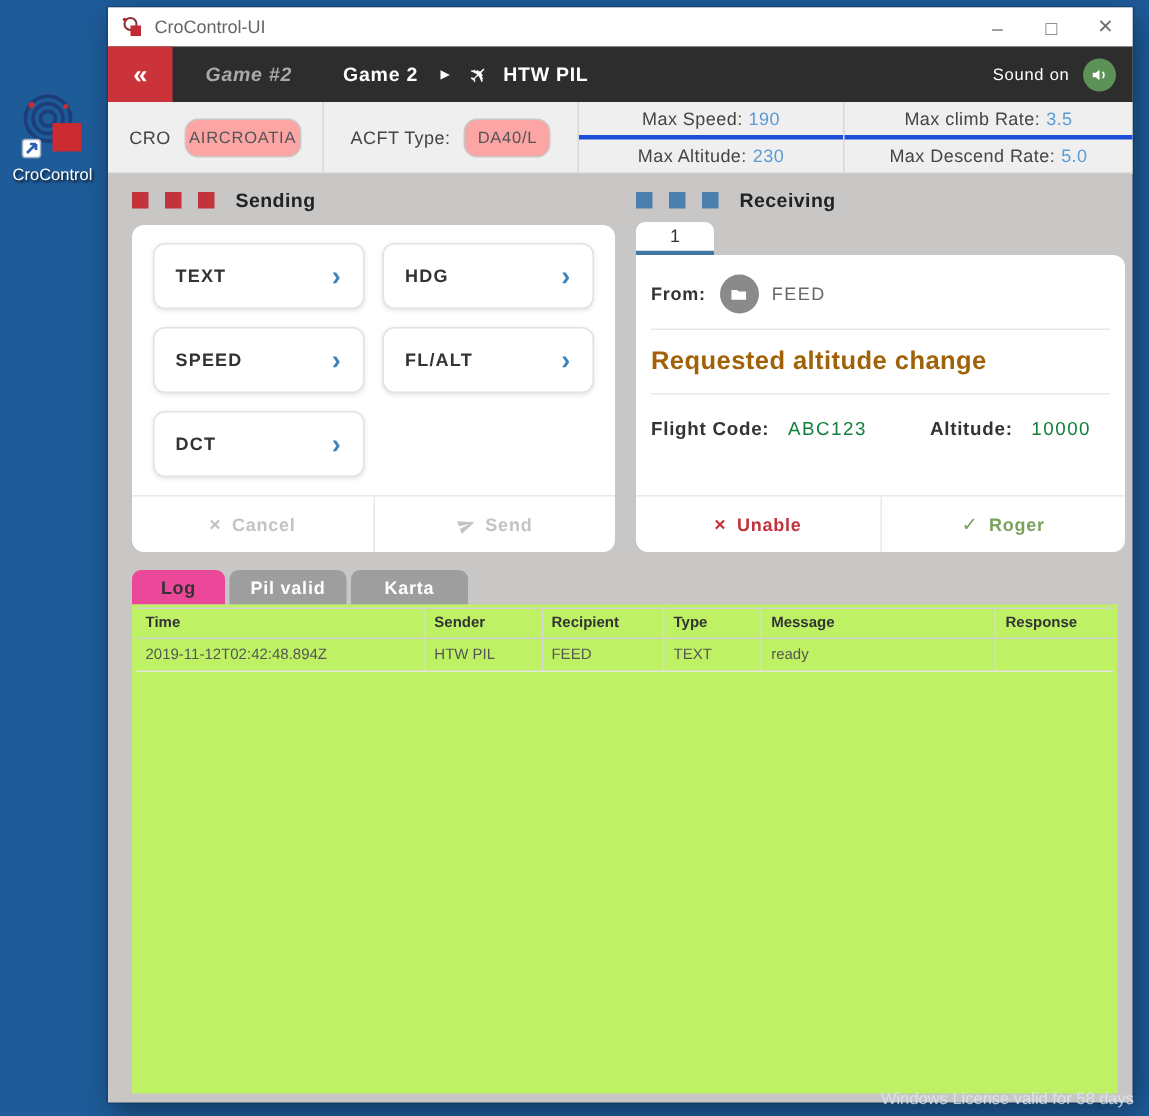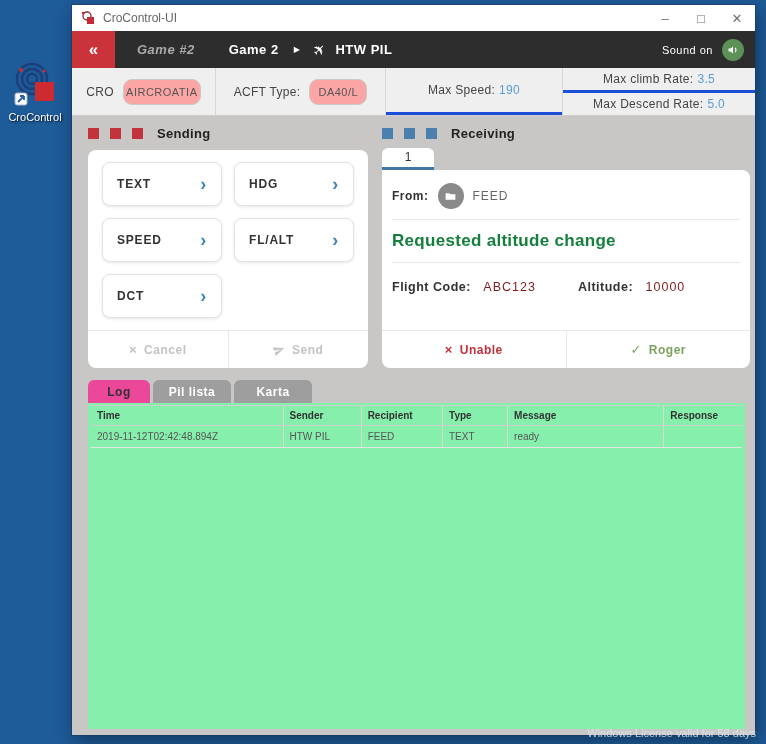--- a/index.html
+++ b/index.html
@@ -58,21 +58,21 @@
   .info-input.wide { width:78px; }
   .info-input.narrow { width:58px; }
   .stack { flex-direction:column; gap:0; align-items:stretch; }
   .stack .row { flex:1; display:flex; align-items:center; justify-content:center; gap:4px; }
   .stack .row:first-child { border-bottom:3px solid #1d4ed8; }
   .info-value { font-size:12px; color:#5b9bd5; letter-spacing:.3px; }
 
   
   .main-area { height:260px; display:flex; gap:14px; padding:6px 5px 0 16px; flex:0 0 auto; }
   .panel { display:flex; flex-direction:column; }
-  .panel.sending { width:280px; }
+  .panel.sending { width:322px; }
   .panel.receiving { flex:1; }
   .panel-header { height:22px; display:flex; align-items:center; gap:11px; flex:0 0 auto; }
   .sq { width:11px; height:11px; }
   .sq.red { background:#c2333c; }
   .sq.blue { background:#4a7fae; }
   .panel-title { font-size:13px; font-weight:bold; color:#222; margin-left:3px; letter-spacing:.3px; }
 
   .card { background:#fff; border-radius:8px; display:flex; flex-direction:column; overflow:hidden; }
   .sending .card { margin-top:6px; flex:1; margin-bottom:8px; }
   .card-body { flex:1; padding:12px 14px; display:grid; grid-template-columns:1fr 1fr; gap:12px; align-content:start; grid-auto-rows:44px; }
@@ -96,36 +96,36 @@
     width:52px; background:#fff; border-radius:6px 6px 0 0; text-align:center;
     font-size:12px; color:#333; line-height:19px; border-bottom:3px solid #4177a3; cursor:pointer;
   }
   .receiving .card { flex:1; margin-bottom:8px; border-radius:0 8px 8px 8px; }
   .recv-body { flex:1; padding:10px 10px 0; }
   .from-row { display:flex; align-items:center; gap:9px; height:32px; }
   .from-label { font-weight:bold; font-size:12px; color:#333; letter-spacing:.5px; }
   .avatar { width:26px; height:26px; border-radius:50%; background:#8a8a8a; display:flex; align-items:center; justify-content:center; }
   .from-value { font-size:12px; color:#666; letter-spacing:1px; }
   .divider { height:1px; background:#e8e8e8; margin:7px 0; }
-  .msg-title { color:#15803d; font-size:17px; font-weight:bold; letter-spacing:.3px; margin:11px 0; }
+  .msg-title { color:#a16207; font-size:17px; font-weight:bold; letter-spacing:.3px; margin:11px 0; }
   .fields-row { display:flex; align-items:center; margin-top:14px; }
   .field-label { font-weight:bold; font-size:12.5px; color:#333; letter-spacing:.5px;margin-top:24px; }
-  .field-value { font-size:12.5px; color:#7f1d1d; letter-spacing:1px; margin-left:8px; }
+  .field-value { font-size:12.5px; color:#15803d; letter-spacing:1px; margin-left:8px; }
   .field-pair.second { margin-left:42px; }
 
   
   .log-section { flex:1; display:flex; flex-direction:column; padding:4px 10px 6px 16px; }
   .log-tabs { height:23px; display:flex; gap:3px; flex:0 0 auto; }
   .log-tab {
     border-radius:6px 6px 0 0; font-size:12px; font-weight:bold; letter-spacing:.5px;
     display:flex; align-items:center; justify-content:center; padding:0 14px; cursor:pointer;
   }
   .log-tab.active { background:#ec4899; color:#333; min-width:62px; }
   .log-tab.inactive { background:#9e9e9e; color:#fff; min-width:78px; }
-  .log-panel { flex:1; background:#86efac; padding:2px 3px; overflow:hidden; }
+  .log-panel { flex:1; background:#bef264; padding:2px 3px; overflow:hidden; }
   table.log-table { width:100%; border-collapse:collapse; font-size:10px; table-layout:fixed; }
   .log-table th {
     text-align:left; font-weight:bold; color:#333; padding:4px 6px;
     border-top:1px solid #cfcfcf; border-bottom:1px solid #cfcfcf;
   }
   .log-table td { color:#555; padding:5px 6px; border-bottom:1px solid #e5e5e5; vertical-align:top; }
   .log-table th:not(:first-child), .log-table td:not(:first-child) { border-left:1px solid #d8d8d8; }
   .msg-cell { white-space:pre-line; }
 
   
@@ -190,20 +190,24 @@
       </div>
       <div class="info-cell c2">
         <span class="info-label">ACFT Type:</span>
         <input class="info-input narrow" readonly="" value="DA40/L" style="">
       </div>
       <div class="info-cell c3 stack">
         <div class="row">
           <span class="info-label">Max Speed:</span>
           <span class="info-value">190</span>
         </div>
+        <div class="row">
+          <span class="info-label">Max Altitude:</span>
+          <span class="info-value">230</span>
+        </div>
       </div>
       <div class="info-cell c4 stack">
         <div class="row">
           <span class="info-label">Max climb Rate:</span>
           <span class="info-value">3.5</span>
         </div>
         <div class="row">
           <span class="info-label">Max Descend Rate:</span>
           <span class="info-value">5.0</span>
         </div>
@@ -302,21 +306,21 @@
               <span>Roger</span>
             </div>
           </div>
         </div>
       </div>
     </div>
 
     <div class="log-section">
       <div class="log-tabs">
         <div class="log-tab active">Log</div>
-        <div class="log-tab inactive">Pil lista</div>
+        <div class="log-tab inactive">Pil valid</div>
         <div class="log-tab inactive">Karta</div>
       </div>
       <div class="log-panel">
         <table class="log-table">
           <colgroup>
             <col style="width:29.5%">
               <col style="width:12%">
               <col style="width:12.5%">
             <col style="width:10%">
               <col style="width:24%">

